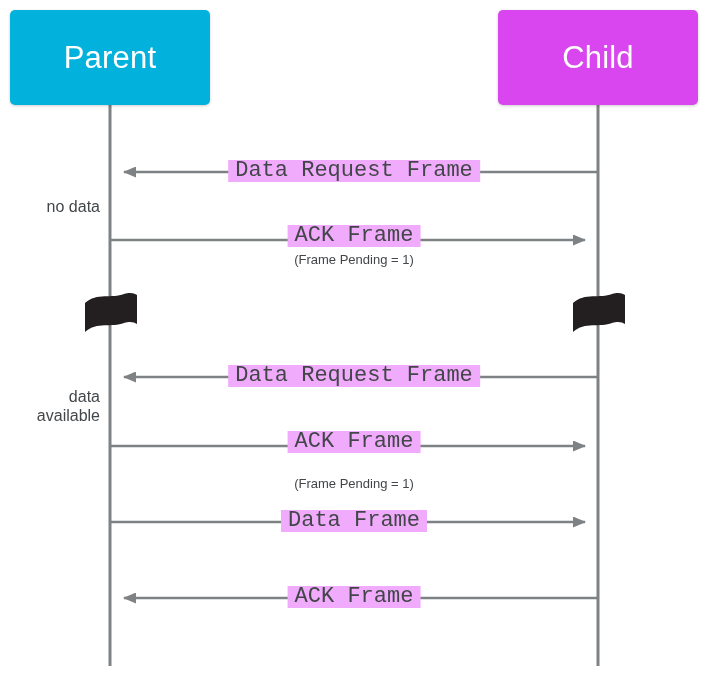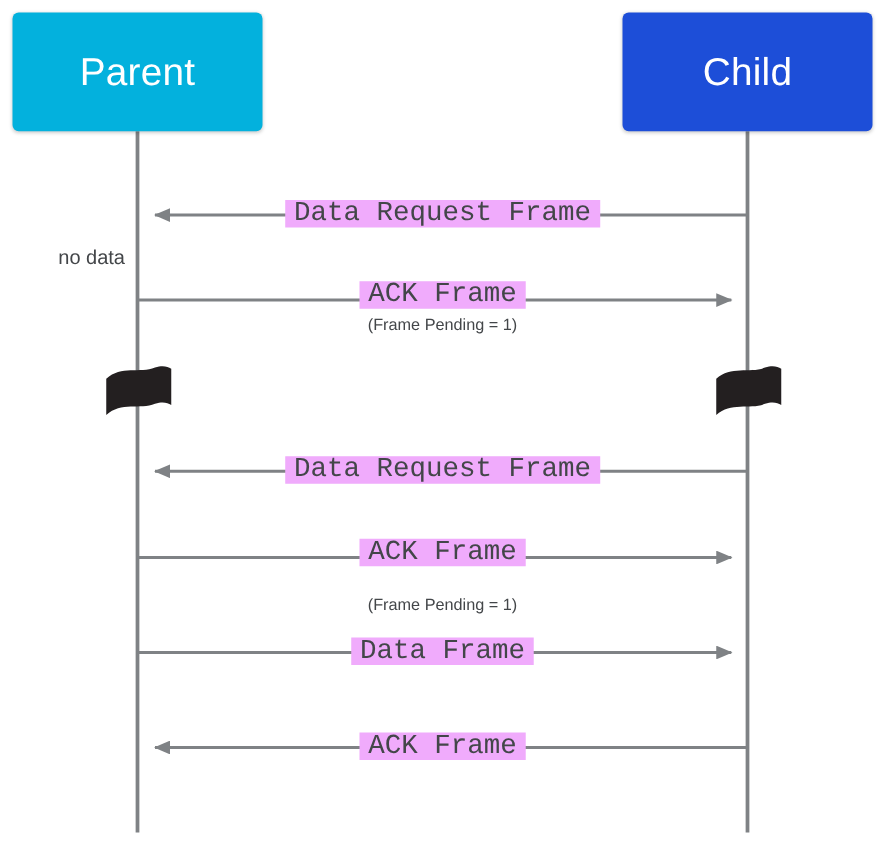--- a/index.html
+++ b/index.html
@@ -116,26 +116,28 @@
     <g>
       <path d="M573,303 C585,292 600,299 612,294 C618,292 622,293 625,295
                L625,324 C622,322 618,321 612,323 C600,328 585,321 573,332 Z" fill="#231f20"></path>
     </g>
   </svg>
 
   <div class="actor-box" style="left:10px; top:10px; width:200px; height:95px; background:#03b1dd;">
     <span class="actor-label">Parent</span>
   </div>
 
-  <div class="actor-box" style="left:498px; top:10px; width:200px; height:95px; background:#1d4ed8;">
+  <div class="actor-box" style="left:498px; top:10px; width:200px; height:95px; background:#d946ef;">
     <span class="actor-label">Child</span>
   </div>
 
   <div class="side-note" style="left:0px; top:198px; width:100px;">no data</div>
 
+  <div class="side-note" style="left:0px; top:388px; width:100px;">data
+available</div>
 
   <div class="msg-label" style="left:354px; top:160px; transform:translateX(-50%);">Data Request Frame</div>
 
   <div class="msg-label" style="left:354px; top:225px; transform:translateX(-50%);">ACK Frame</div>
   <div class="msg-sub" style="left:354px; top:253px; transform:translateX(-50%);">(Frame Pending = 1)</div>
 
   <div class="msg-label" style="left:354px; top:365px; transform:translateX(-50%);">Data Request Frame</div>
 
   <div class="msg-label" style="left:354px; top:431px; transform:translateX(-50%);">ACK Frame</div>
   <div class="msg-sub" style="left:354px; top:477px; transform:translateX(-50%);">(Frame Pending = 1)</div>

